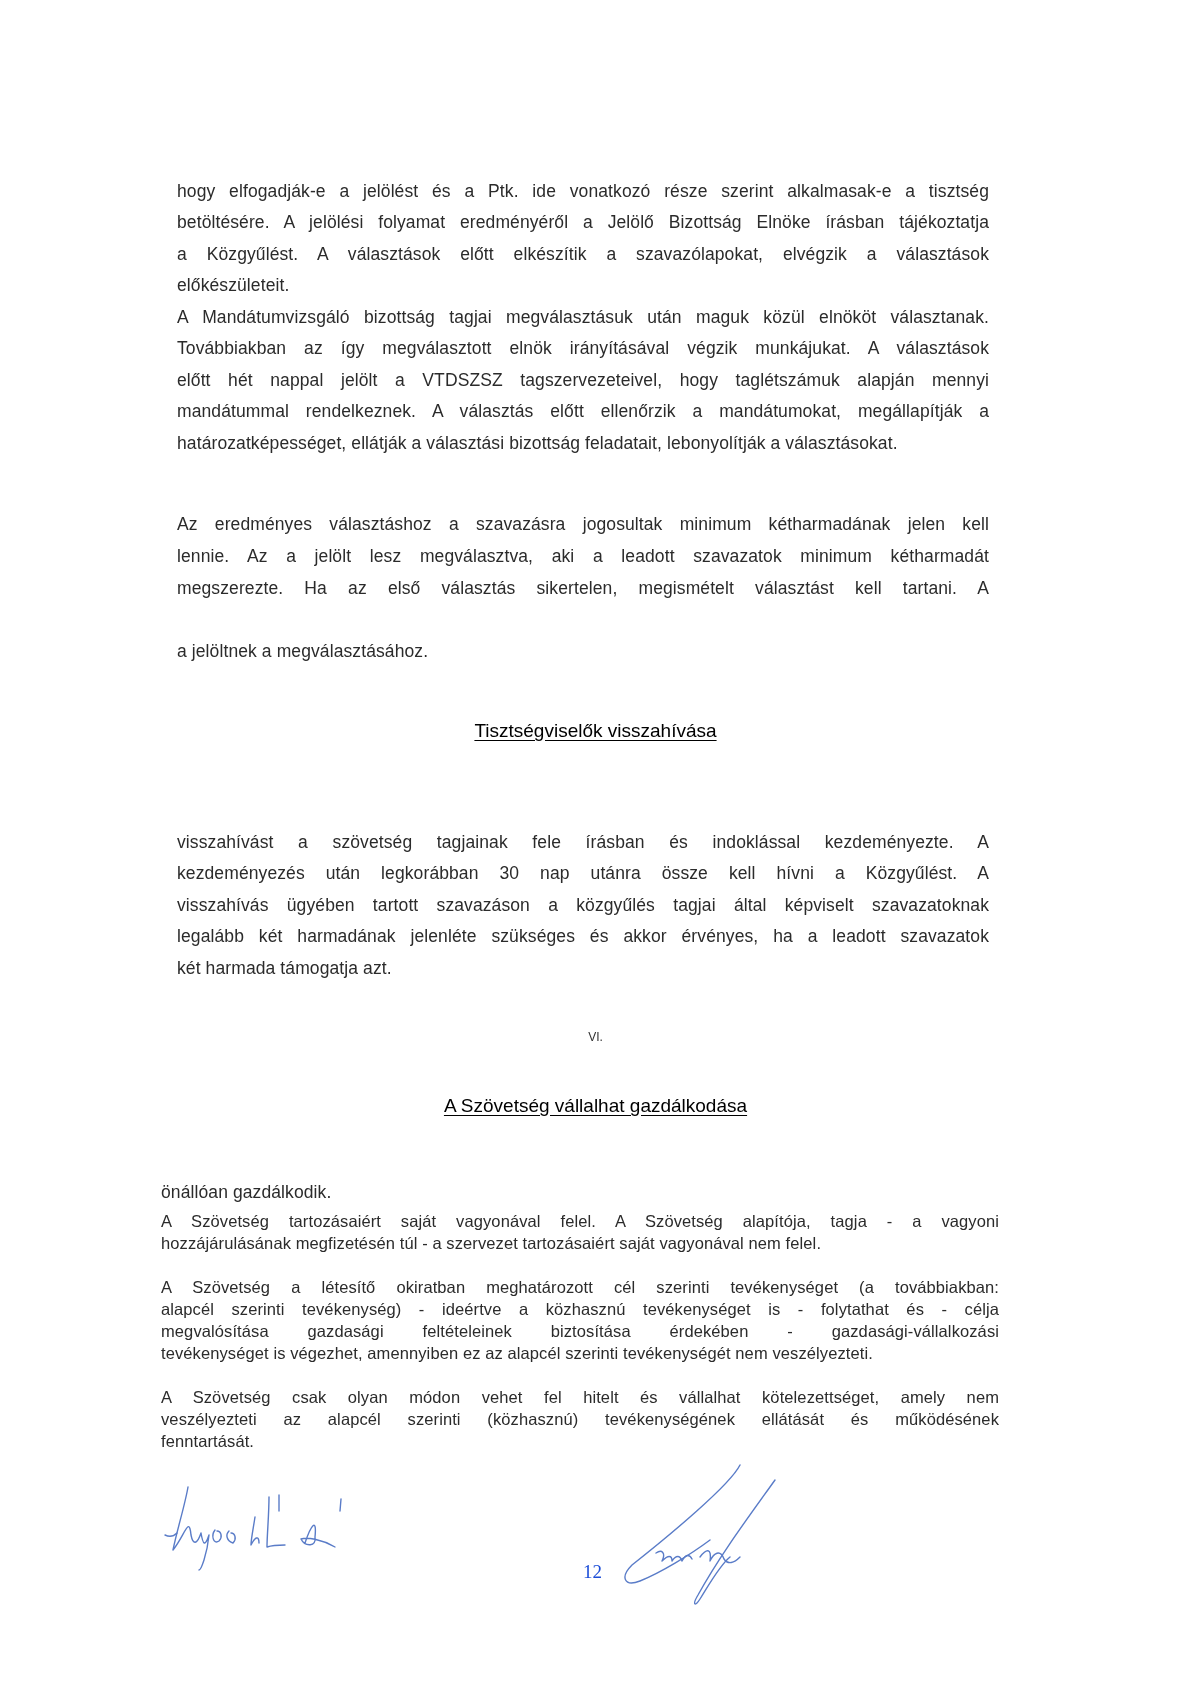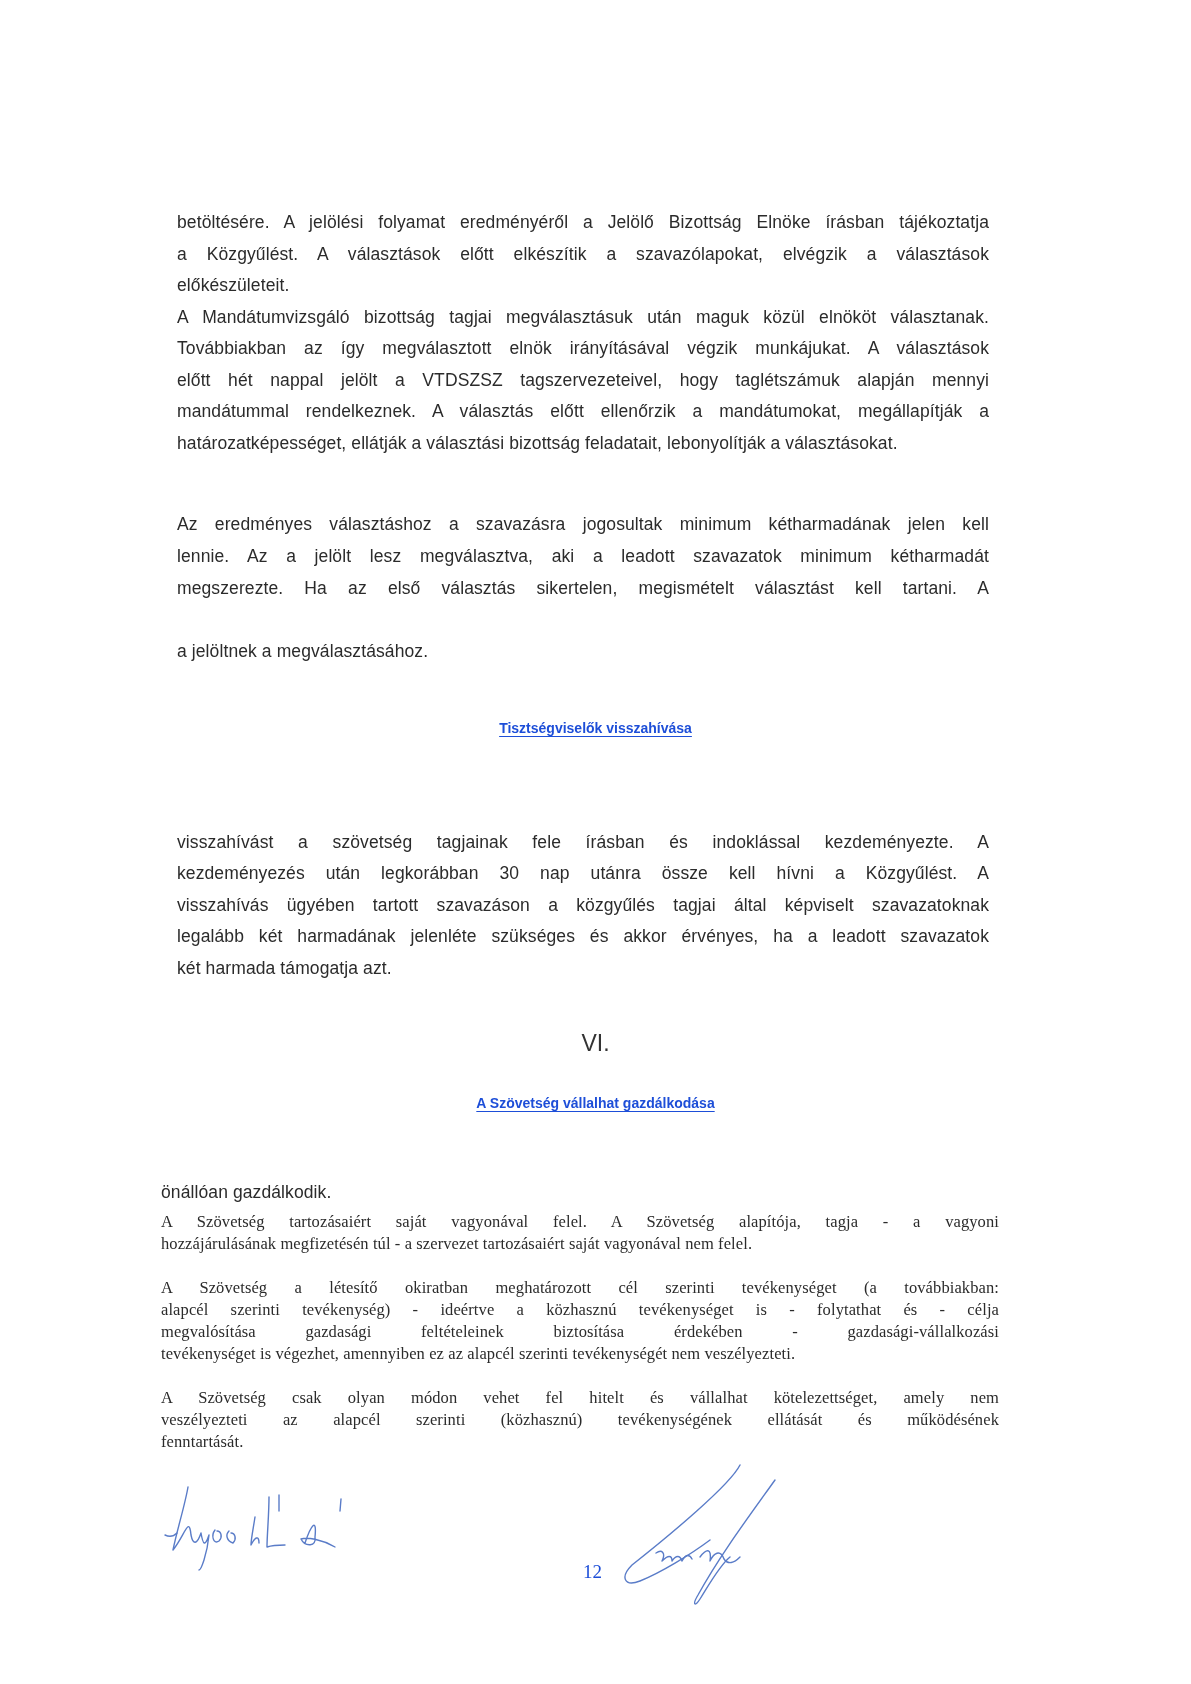--- a/index.html
+++ b/index.html
@@ -1,32 +1,33 @@
 <!DOCTYPE html>
 <html><head>
 <meta charset="utf-8">
 <style>
   html, body { margin: 0; padding: 0; background: #ffffff; }
   body { width: 1191px; height: 1684px; position: relative; overflow: hidden; }
   .page { position: absolute; left: 0; top: 0; width: 1191px; height: 1684px; background: #fff; color: #2b2b2b; font-family: "Liberation Sans", sans-serif; }
   .line { position: absolute; left: 177px; width: 812px; font-size: 17.5px; white-space: nowrap; text-align: justify; text-align-last: justify; letter-spacing: 0.1px; }
   .line.last { text-align-last: left; }
   .line.wide { left: 161px; width: 838px; }
-  .line.tight { font-size: 16.5px; font-family: Liberation Serif, serif; }
-  .heading { position: absolute; left: 0; width: 1191px; text-align: center; font-size: 14px; font-weight: bold; color: #1d4ed8; }
+  .line.tight { font-size: 16.5px; }
+  .heading { position: absolute; left: 0; width: 1191px; text-align: center; font-size: 19px; font-weight: normal; color: #000000; }
   .heading span { text-decoration: underline; text-underline-offset: 3px; }
-  .roman { position: absolute; left: 0; width: 1191px; text-align: center; font-size: 23px; color: #333; }
+  .roman { position: absolute; left: 0; width: 1191px; text-align: center; font-size: 12px; color: #333; }
   .pagenum { position: absolute; left: 583px; top: 1561px; font-family: "Liberation Serif", serif; font-size: 19px; color: #1d4ed8; }
   .sig { position: absolute; }
 </style>
 </head>
 <body>
 
 <div class="page">
 
+  <div class="line" style="top:181px">hogy elfogadják-e a jelölést és a Ptk. ide vonatkozó része szerint alkalmasak-e a tisztség</div>
   <div class="line" style="top:212px">betöltésére. A jelölési folyamat eredményéről a Jelölő Bizottság Elnöke írásban tájékoztatja</div>
   <div class="line" style="top:244px">a Közgyűlést. A választások előtt elkészítik a szavazólapokat, elvégzik a választások</div>
   <div class="line last" style="top:275px">előkészületeit.</div>
   <div class="line" style="top:307px">A Mandátumvizsgáló bizottság tagjai megválasztásuk után maguk közül elnököt választanak.</div>
   <div class="line" style="top:338px">Továbbiakban az így megválasztott elnök irányításával végzik munkájukat. A választások</div>
   <div class="line" style="top:370px">előtt hét nappal jelölt a VTDSZSZ tagszervezeteivel, hogy taglétszámuk alapján mennyi</div>
   <div class="line" style="top:401px">mandátummal rendelkeznek. A választás előtt ellenőrzik a mandátumokat, megállapítják a</div>
   <div class="line last" style="top:433px">határozatképességet, ellátják a választási bizottság feladatait, lebonyolítják a választásokat.</div>
 
   <div class="line" style="top:514px">Az eredményes választáshoz a szavazásra jogosultak minimum kétharmadának jelen kell</div>

